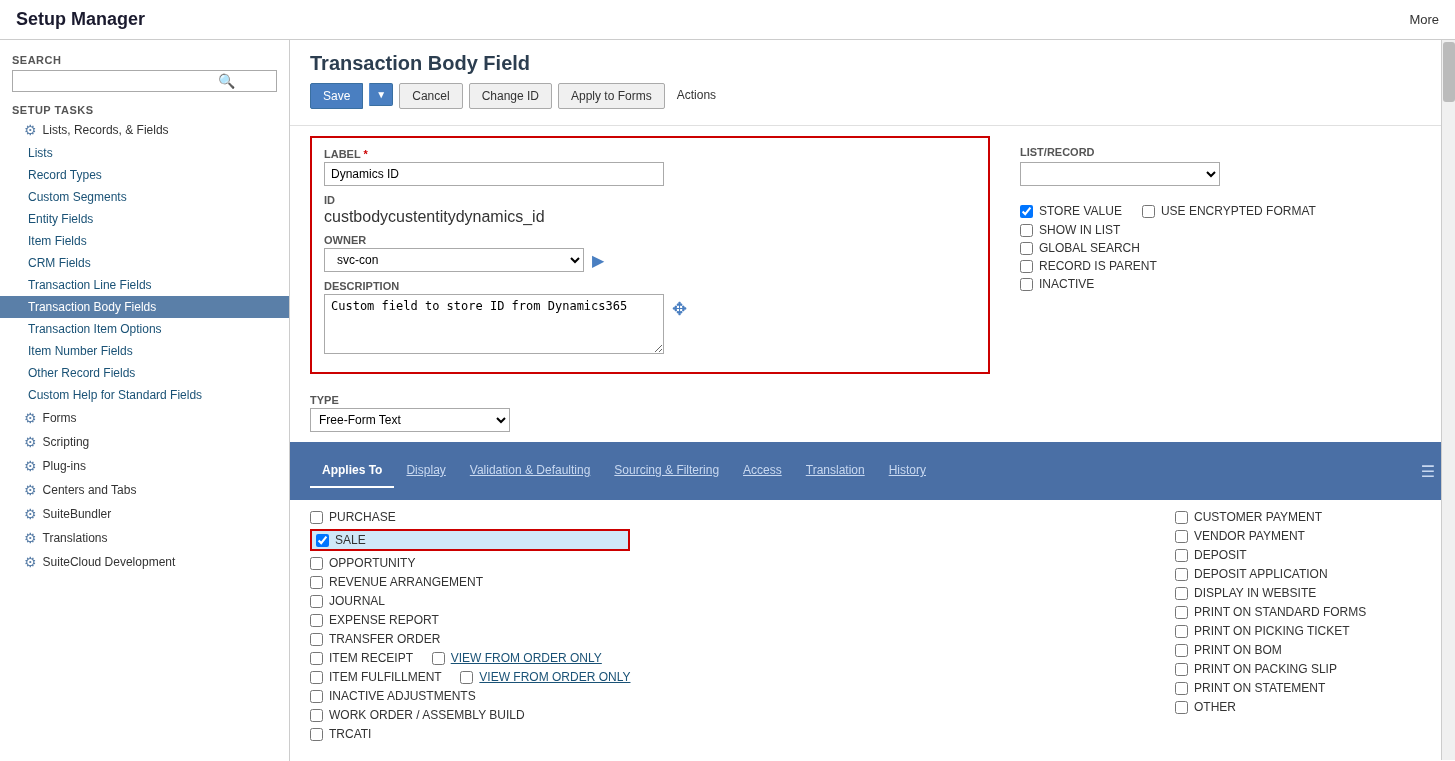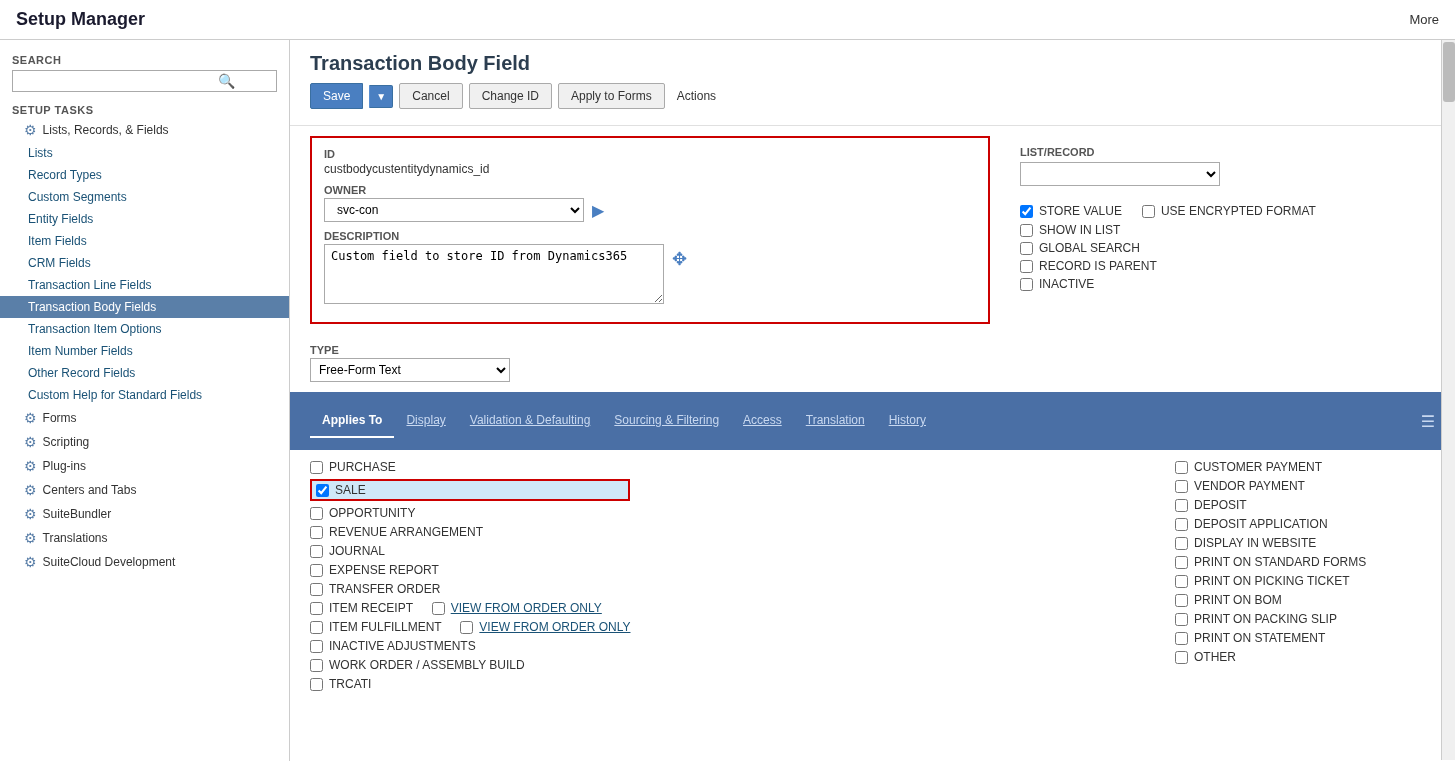--- a/index.html
+++ b/index.html
@@ -53,21 +53,21 @@
     .sidebar-item.sub-link { padding-left: 28px; color: #1a5276; font-size: 12px; }
     .sidebar-item.sub-link.active { background: #5a7fa8; color: #fff; }
 
     
     .content { flex: 1; overflow-y: auto; padding: 0; }
 
     .page-header { padding: 12px 20px 6px; border-bottom: 1px solid #e0e0e0; }
     .page-title { font-size: 20px; font-weight: bold; color: #2c3e50; margin-bottom: 8px; }
 
     
-    .toolbar { display: flex; align-items: center; gap: 6px; margin-bottom: 10px; }
+    .toolbar { display: flex; align-items: flex-start; gap: 6px; margin-bottom: 10px; }
     .btn-save {
       background: #4a7fc1;
       color: #fff;
       border: 1px solid #3a6fa1;
       padding: 5px 12px;
       cursor: pointer;
       font-size: 12px;
       border-radius: 2px 0 0 2px;
     }
     .btn-save-dropdown {
@@ -118,21 +118,21 @@
     .field-group { margin-bottom: 8px; }
     .field-label { font-size: 11px; font-weight: bold; color: #555; margin-bottom: 2px; }
     .field-required::after { content: ' *'; color: #cc0000; }
     .field-input {
       width: 340px;
       border: 1px solid #aaa;
       padding: 4px 6px;
       font-size: 12px;
       outline: none;
     }
-    .field-value { font-size: 12px; color: #333; }
+    .field-value { font-size: 16px; color: #333; }
     .field-select-row { display: flex; align-items: center; gap: 4px; }
     .field-select {
       width: 260px;
       border: 1px solid #aaa;
       padding: 3px 8px;
       font-size: 12px;
       background: #fff;
     }
     .field-textarea {
       width: 340px;
@@ -324,20 +324,24 @@
           <button class="btn-change-id">Change ID</button>
           <button class="btn-apply">Apply to Forms</button>
           <button class="btn-actions">Actions</button>
         </div>
       </div>
 
       <div class="top-form-area">
 
         <div class="form-outlined">
 
+          <div class="field-group">
+            <div class="field-label field-required">LABEL</div>
+            <input class="field-input" type="text" value="Dynamics ID" style="">
+          </div>
 
           <div class="field-group">
             <div class="field-label">ID</div>
             <div class="field-value">custbodycustentitydynamics_id</div>
           </div>
 
           <div class="field-group">
             <div class="field-label">OWNER</div>
             <div class="field-select-row">
               <select class="field-select">

